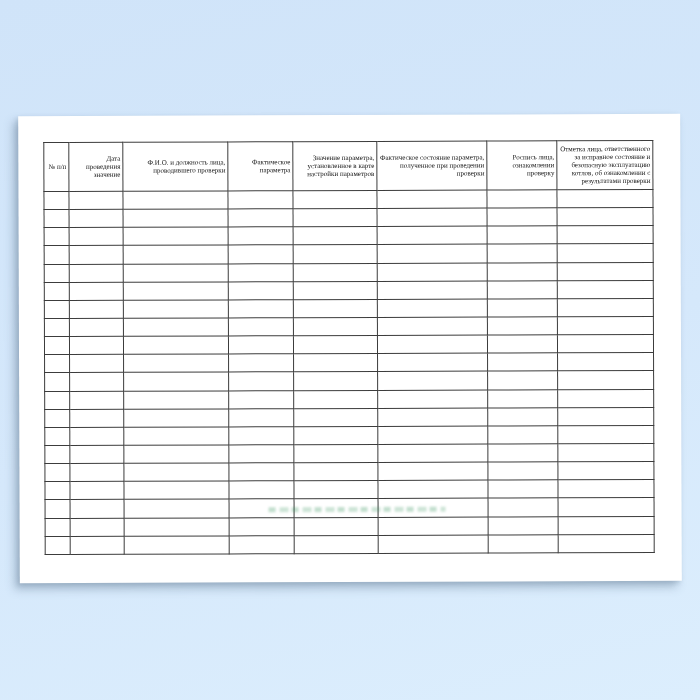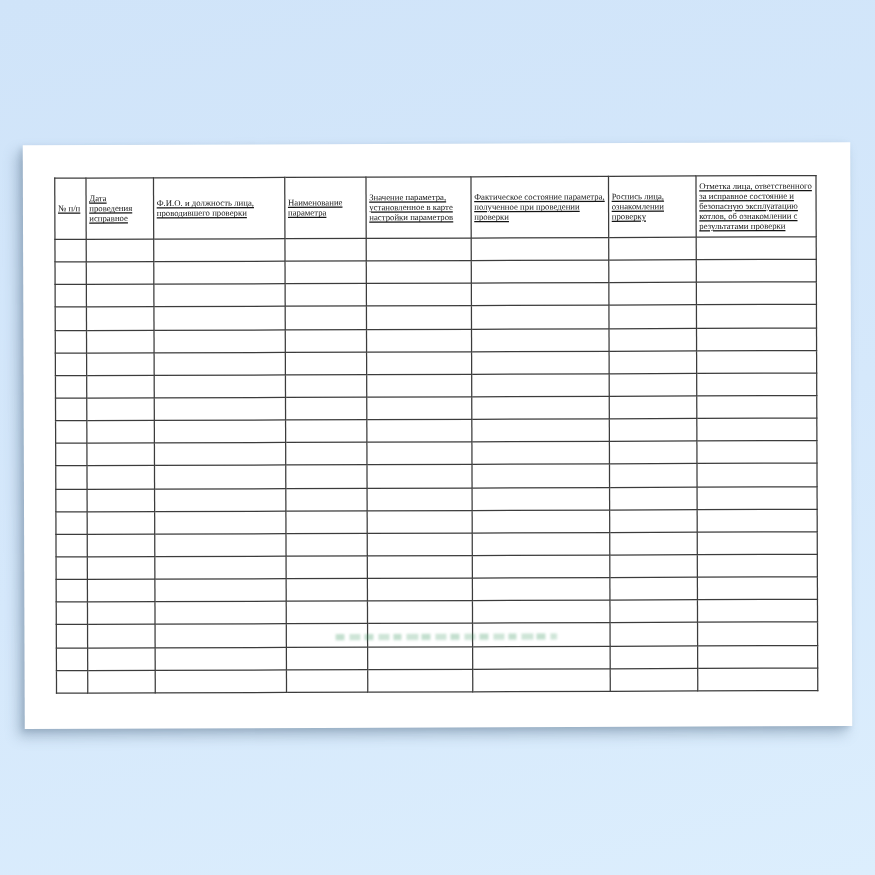--- a/index.html
+++ b/index.html
@@ -39,23 +39,22 @@
   table.journal td {
     border: 1px solid #3c3c3c;
     padding: 1px 2px;
     overflow: hidden;
   }
   table.journal th {
     font-weight: normal;
     font-size: 7px;
     line-height: 8px;
     color: #141414;
-    text-align: left;
+    text-align: right;
     vertical-align: middle;
-    text-decoration: underline;
   }
   thead tr { height: 49px; }
   tbody tr { height: 18px; }
   col.c1 { width: 25px; }
   col.c2 { width: 54px; }
   col.c3 { width: 105px; }
   col.c4 { width: 65px; }
   col.c5 { width: 84px; }
   col.c6 { width: 110px; }
   col.c7 { width: 70px; }
@@ -87,23 +86,23 @@
         <col class="c3">
         <col class="c4">
       <col class="c5">
         <col class="c6">
         <col class="c7">
         <col class="c8">
     </colgroup>
     <thead>
       <tr>
         <th>№ п/п</th>
-        <th>Дата проведения исправное</th>
+        <th>Дата проведения значение</th>
         <th>Ф.И.О. и должность лица, проводившего проверки</th>
-        <th>Наименование параметра</th>
+        <th>Фактическое параметра</th>
         <th>Значение параметра, установленное в карте настройки параметров</th>
         <th>Фактическое состояние параметра, полученное при проведении проверки</th>
         <th>Роспись лица, ознакомлении проверку</th>
         <th>Отметка лица, ответственного за исправное состояние и безопасную эксплуатацию котлов, об ознакомлении с результатами проверки</th>
       </tr>
     </thead>
     <tbody>
         <tr>
           <td></td>
           <td></td>

